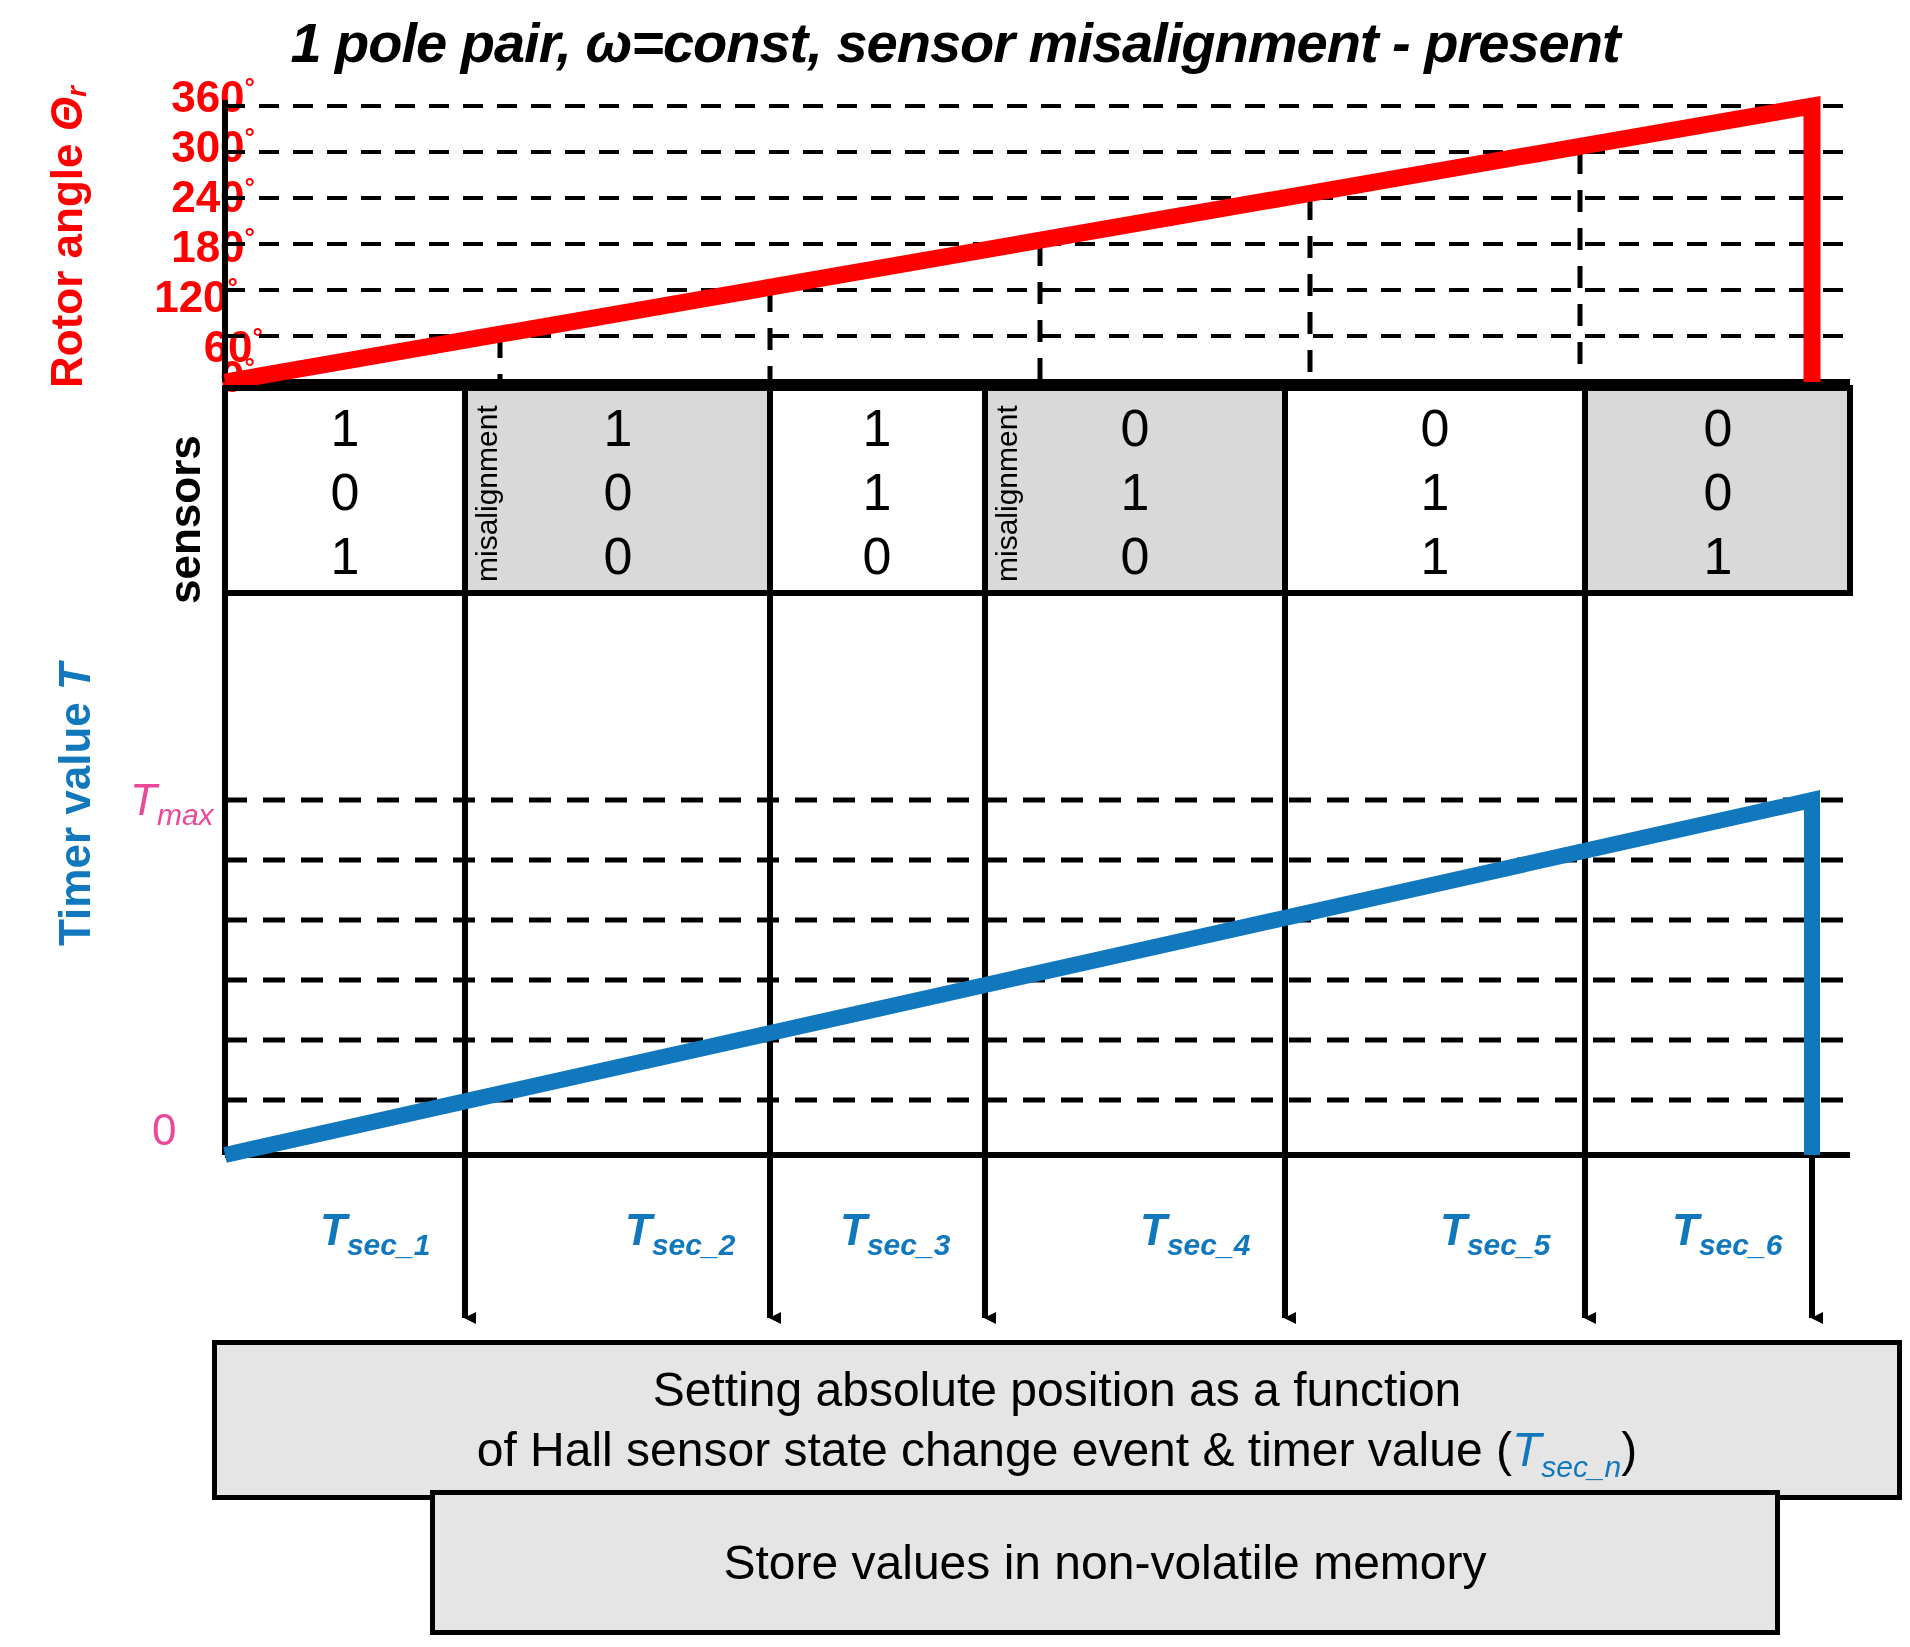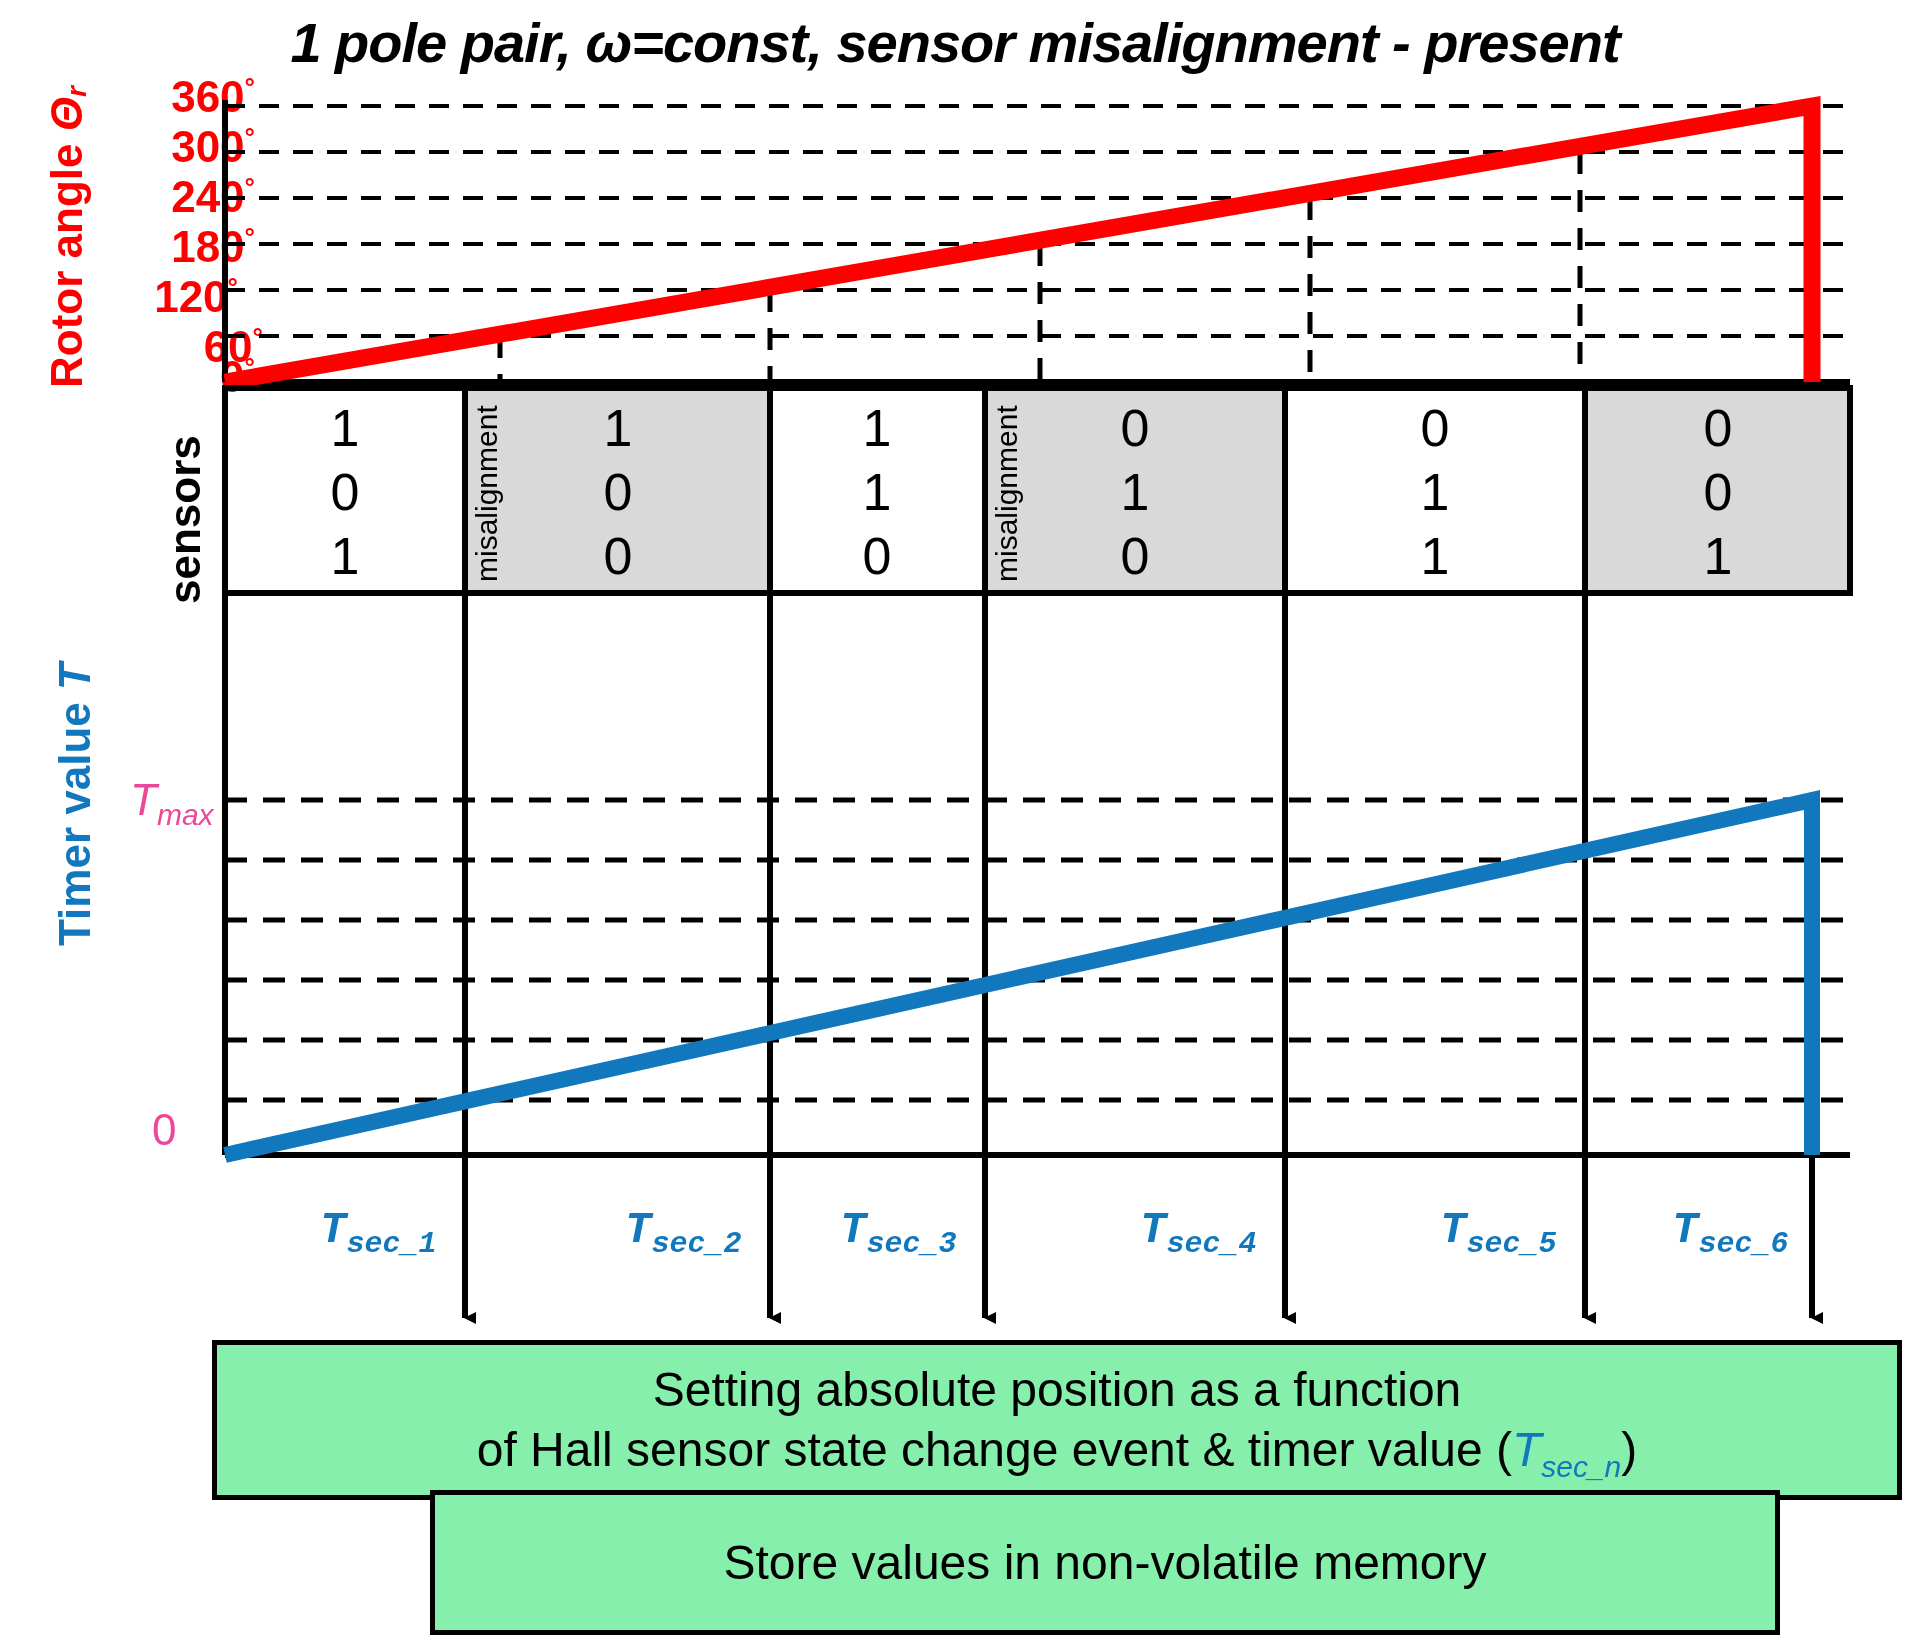--- a/index.html
+++ b/index.html
@@ -33,25 +33,25 @@
   .cellnum{
     position:absolute;text-align:center;font-family:"Liberation Sans",sans-serif;
     font-size:52px;color:#000;
   }
   .mis-label{
     position:absolute;writing-mode:vertical-rl;transform:rotate(180deg);
     font-family:"Liberation Sans",sans-serif;font-size:30px;color:#000;
     white-space:nowrap;text-align:center;
   }
   .tsec{
-    position:absolute;font-family:Liberation Mono, monospace;
+    position:absolute;font-family:Liberation Sans, sans-serif;
     font-size:44px;font-style:italic;font-weight:bold;color:#1278BE;white-space:nowrap;
   }
   .procbox{
-    position:absolute;border:5px solid #000;background:#86efac;
+    position:absolute;border:5px solid #000;background:#e5e5e5;
     display:flex;align-items:center;justify-content:center;
     text-align:center;font-family:"Liberation Sans",sans-serif;color:#000;
   }
   #box1{left:212px;top:1340px;width:1680px;height:150px;font-size:48px;line-height:1.25;}
   #box2{left:430px;top:1490px;width:1340px;height:135px;font-size:48px;}
   .blu{color:#1278BE;font-style:italic;}
   svg{position:absolute;left:0;top:0;}
 </style>
 </head>
 <body>

